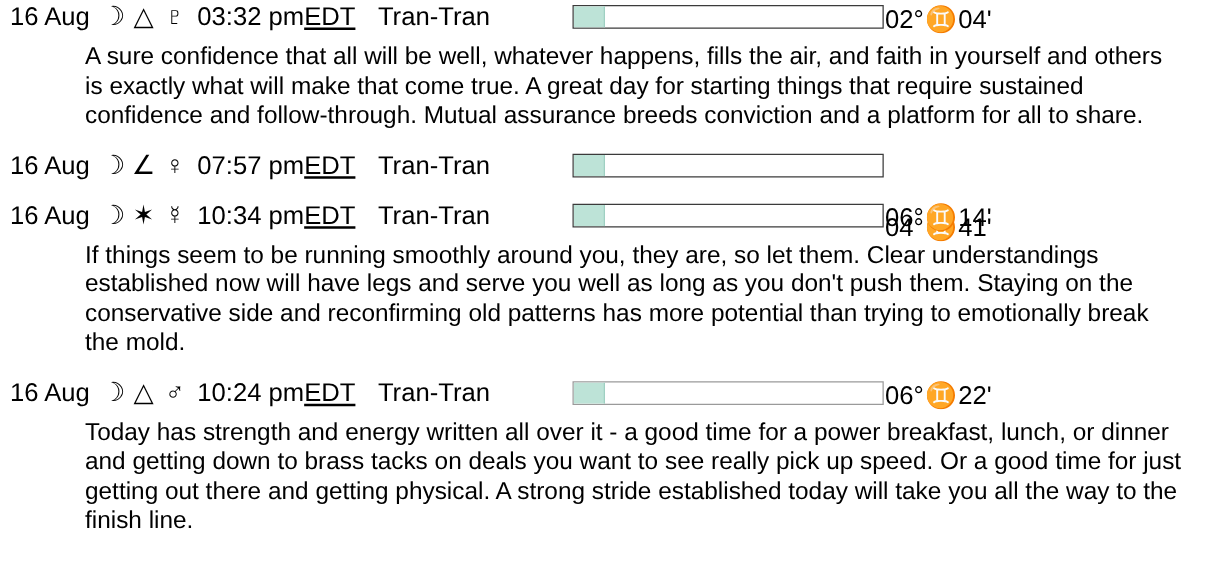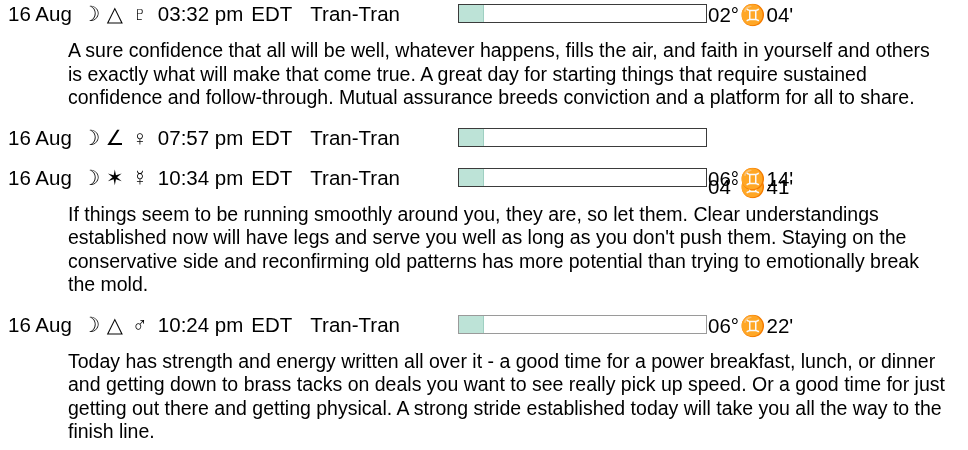--- a/index.html
+++ b/index.html
@@ -51,21 +51,21 @@
     line-height: 26px;
   }
   .glyph-body1 { width: 22px; }
   .glyph-aspect { width: 26px; }
   .glyph-body2 { width: 24px; }
 
   .hdr-time {
     margin-left: 6px;
   }
   .hdr-zone {
-    margin-left: 8px;
+    text-decoration: underline;
   }
   .hdr-kind {
     margin-left: 18px;
   }
 
   .orb-bar {
     position: absolute;
     left: 458px;
     width: 249px;
     height: 19px;
@@ -94,21 +94,21 @@
   .pos-sign {
     display: inline-block;
     padding: 0 1px;
   }
 
   .transit-body {
     font-size: 19.5px;
     line-height: 23.5px;
     padding-left: 68px;
     padding-right: 20px;
-    margin-top: 11px;
+    margin-top: 6px;
     text-align: left;
     max-width: 880px;
   }
 
   .spacer-sm { height: 12px; }
   .spacer-md { height: 14px; }
 
   .hdr-wrap {
     position: relative;
     height: 28px;

